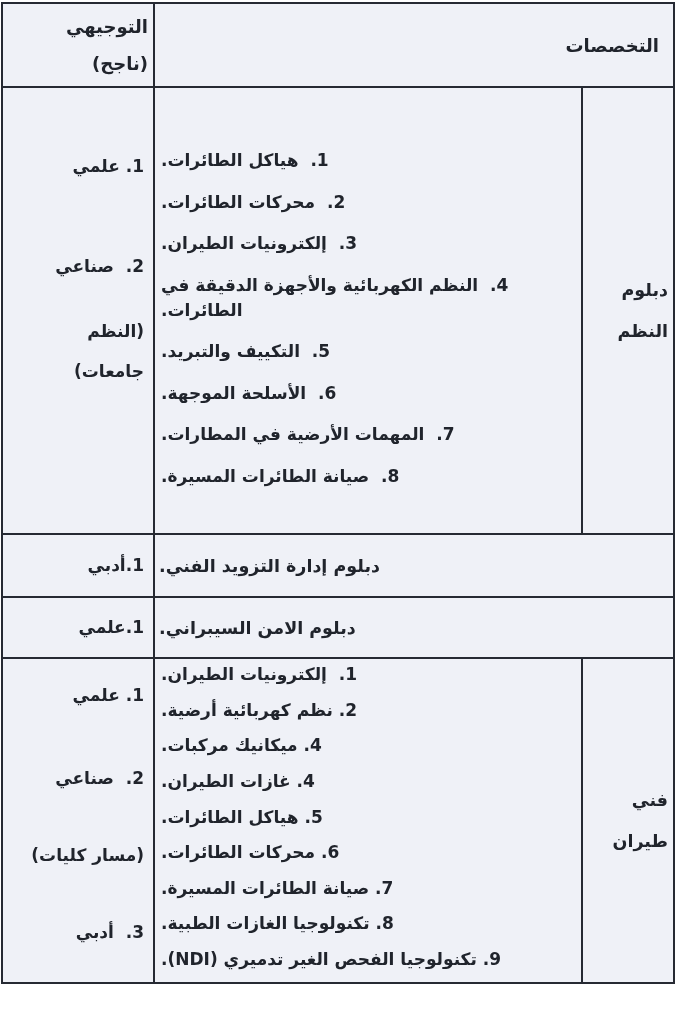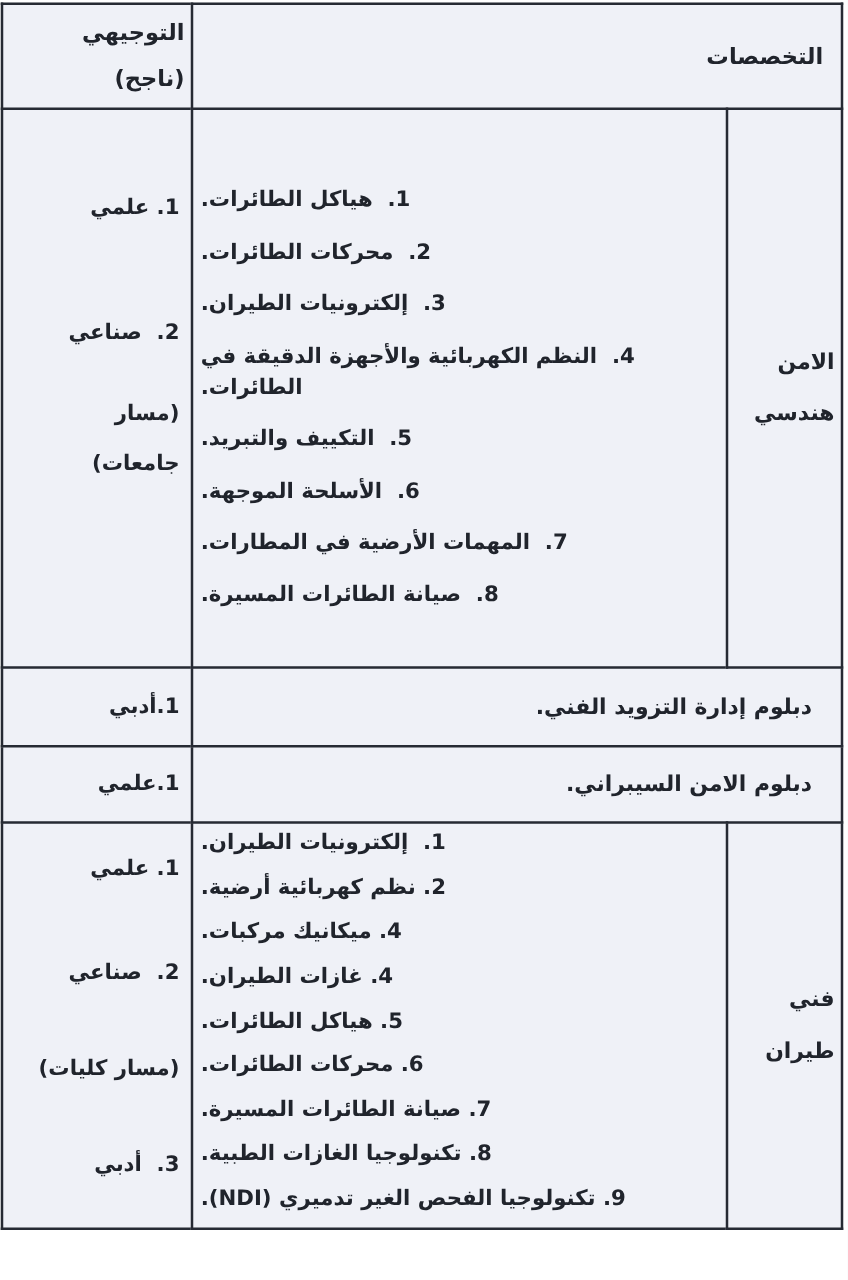--- a/index.html
+++ b/index.html
@@ -61,21 +61,21 @@
   .r0 .taw-cell .taw-line:nth-child(1) { margin-bottom:75px; }
   .r0 .taw-cell .taw-line:nth-child(2) { margin-bottom:41px; }
   .r0 .taw-cell .taw-line:nth-child(3) { margin-bottom:15px; }
   .r3 .taw-cell { padding-top:24px; }
   .r3 .taw-cell .taw-line:nth-child(1) { margin-bottom:58px; }
   .r3 .taw-cell .taw-line:nth-child(2) { margin-bottom:53px; }
   .r3 .taw-cell .taw-line:nth-child(3) { margin-bottom:52px;text-align:right; }
   .r1 .taw-cell, .r2 .taw-cell { vertical-align:middle; padding-top:0; }
 
   .fullspec-cell {
-    vertical-align:middle; text-align:right;
+    vertical-align:middle; text-align:left;
     padding:0 23px 0 4px; font-size:17.5px;
   }
 </style>
 </head>
 <body>
 
 <table class="spec-table" dir="rtl">
   <colgroup>
     <col class="c-cat">
     <col class="c-list">
@@ -87,35 +87,35 @@
     <td colspan="2" class="head-spec">
       <span>التخصصات</span>
     </td>
     <td class="head-taw">
       <div class="taw-head-line">التوجيهي</div>
       <div class="taw-head-line">(ناجح)</div>
     </td>
   </tr>
 
   <tr class="r0">
-    <td class="cat-cell">الامن هندسي</td>
+    <td class="cat-cell">دبلوم النظم</td>
     <td class="list-cell">
       <div class="item">1.&nbsp; هياكل الطائرات.</div>
       <div class="item">2.&nbsp; محركات الطائرات.</div>
       <div class="item">3.&nbsp; إلكترونيات الطيران.</div>
       <div class="item">4.&nbsp; النظم الكهربائية والأجهزة الدقيقة في الطائرات.</div>
       <div class="item">5.&nbsp; التكييف والتبريد.</div>
       <div class="item">6.&nbsp; الأسلحة الموجهة.</div>
       <div class="item">7.&nbsp; المهمات الأرضية في المطارات.</div>
       <div class="item">8.&nbsp; صيانة الطائرات المسيرة.</div>
     </td>
     <td class="taw-cell">
       <div class="taw-line">1. علمي</div>
       <div class="taw-line">2.&nbsp; صناعي</div>
-      <div class="taw-line">(مسار</div>
+      <div class="taw-line">(النظم</div>
       <div class="taw-line">جامعات)</div>
     </td>
   </tr>
 
   <tr class="r1">
     <td colspan="2" class="fullspec-cell">دبلوم إدارة التزويد الفني.</td>
     <td class="taw-cell">
       <div class="taw-line">1.أدبي</div>
     </td>
   </tr>

